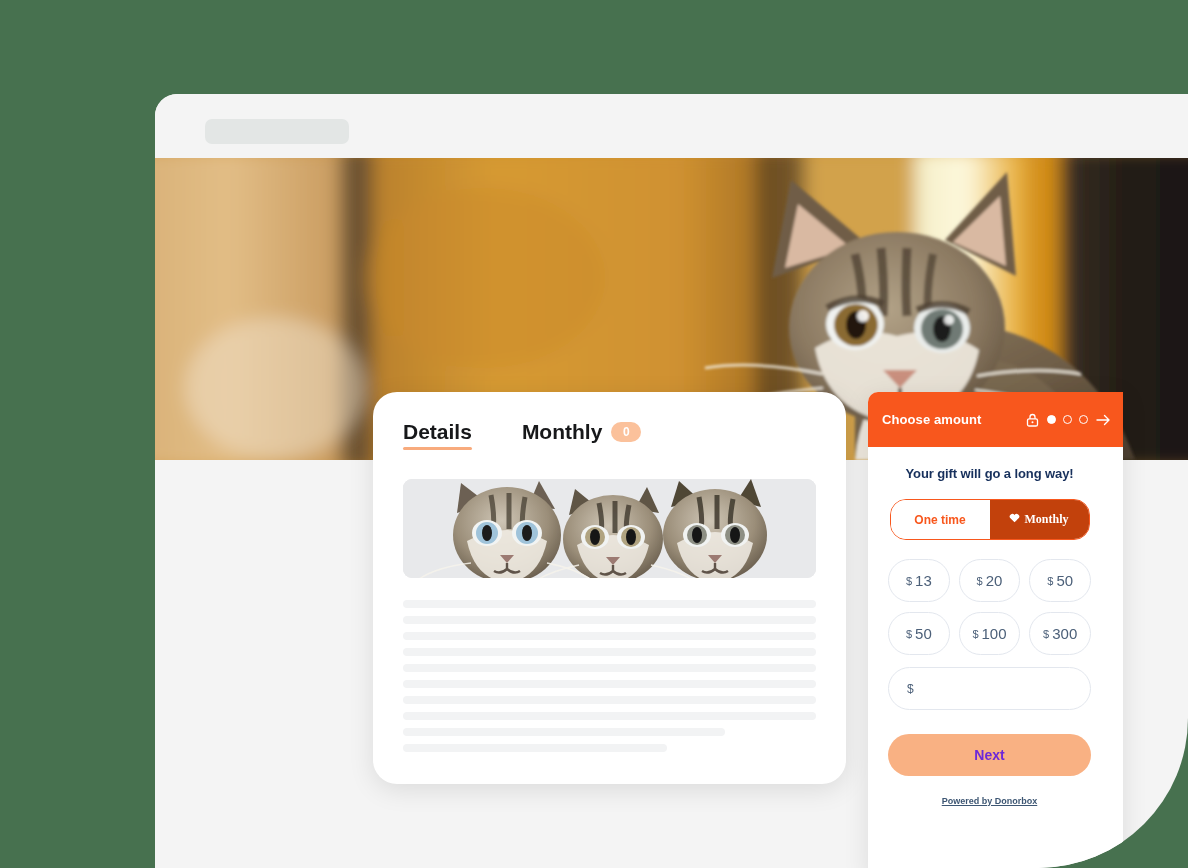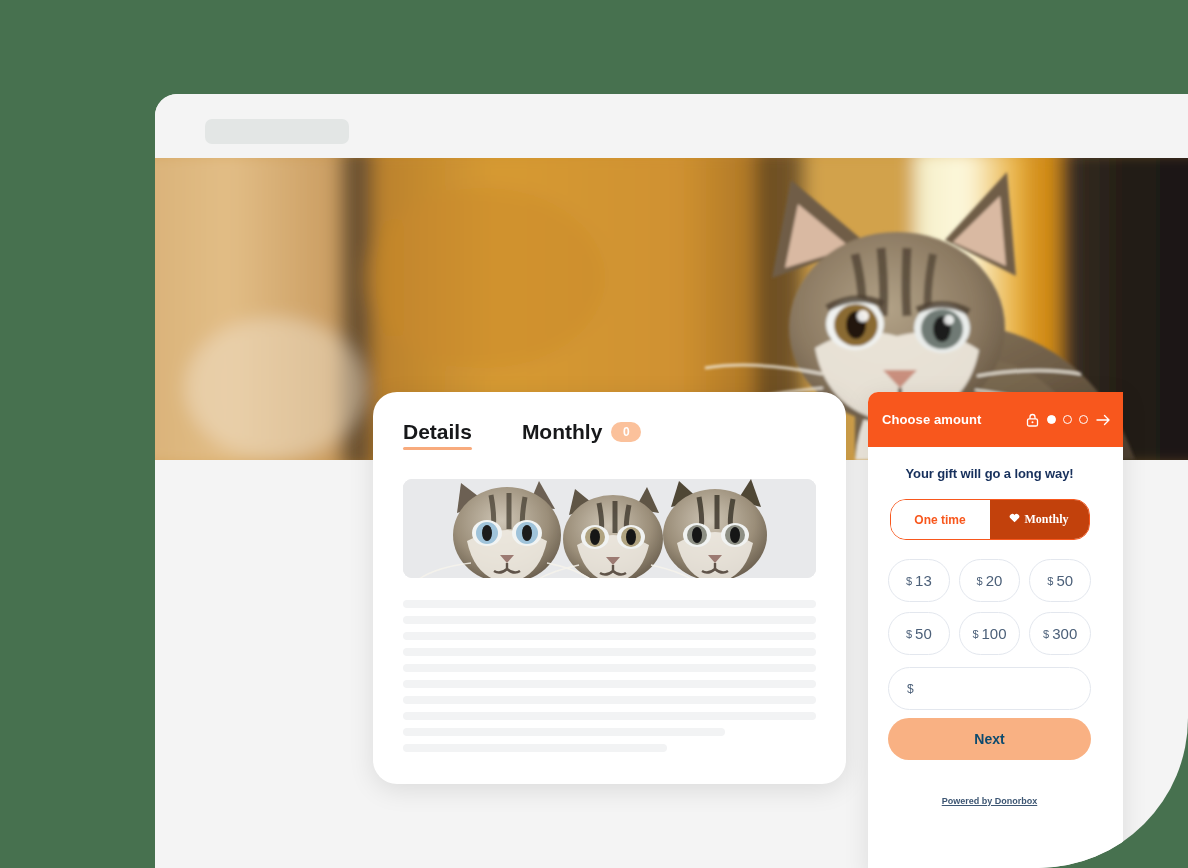--- a/index.html
+++ b/index.html
@@ -224,38 +224,38 @@
     border-radius: 22px;
     display: flex;
     align-items: center;
     padding: 0 18px;
     background: #fff;
     cursor: text;
   }
   #custom-amount .cur { color: #4c6079; font-size: 12px; }
 
   #next-button {
-    margin-top: 8px;
+    margin-top: 24px;
     height: 42px;
     border-radius: 22px;
     background: #f9b183;
-    color: #0c4a6e;
+    color: #6d28d9;
     font-size: 14px;
     font-weight: bold;
     display: flex;
     align-items: center;
     justify-content: center;
     border: none;
     width: 100%;
     cursor: pointer;
     font-family: "Liberation Sans", sans-serif;
   }
 
   #powered-by {
-    margin-top: 30px;
+    margin-top: 14px;
     text-align: center;
   }
   #powered-by-link {
     color: #3d5673;
     font-size: 9px;
     font-weight: bold;
     text-decoration: underline;
     cursor: pointer;
   }
 </style>

